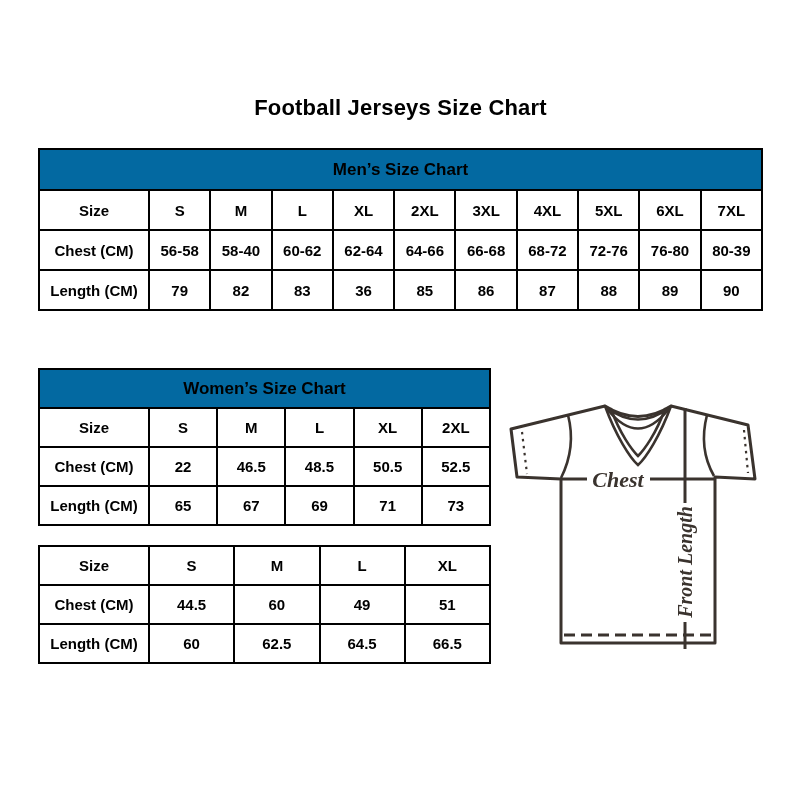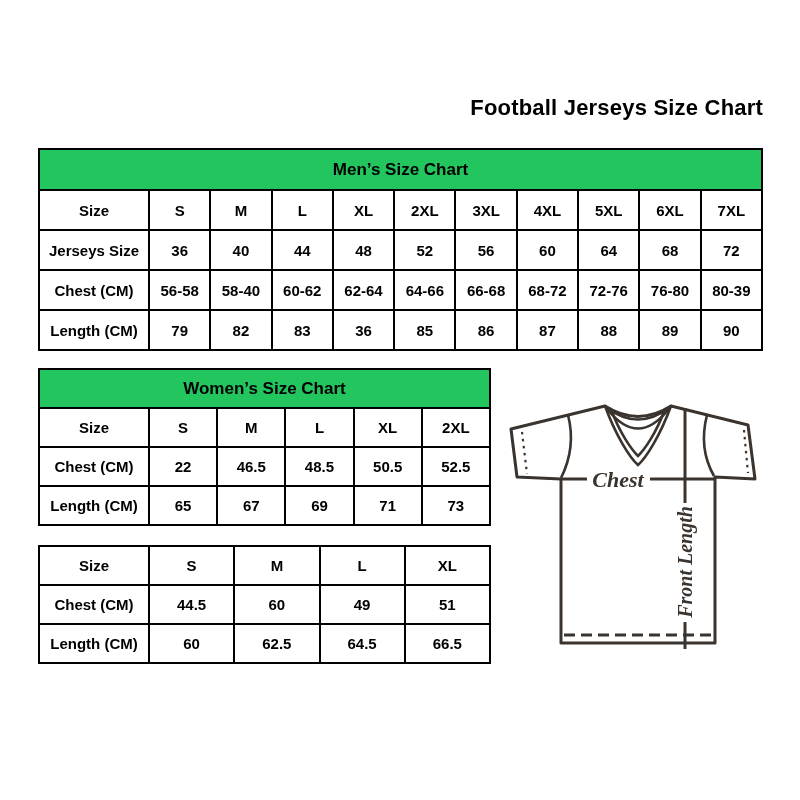--- a/index.html
+++ b/index.html
@@ -2,32 +2,32 @@
 <html><head>
 <meta charset="utf-8">
 <style>
   html,body{margin:0;padding:0;background:#ffffff;}
   .canvas{
     position:relative;width:800px;height:800px;background:#ffffff;overflow:hidden;
     font-family:"Liberation Sans","DejaVu Sans",sans-serif;color:#000;
   }
   .page-title{
     position:absolute;left:38px;top:95px;width:725px;margin:0;
-    text-align:right;font-size:22px;font-weight:bold;color:#000;
+    text-align:center;font-size:22px;font-weight:bold;color:#000;
     letter-spacing:0.2px;
   }
   table.tbl{
     position:absolute;border-collapse:collapse;table-layout:fixed;background:#fff;
   }
   table.tbl,.tbl th,.tbl td{border:2px solid #000;}
   .tbl th,.tbl td{
     padding:0;text-align:center;vertical-align:middle;
     font-weight:bold;font-size:15px;color:#000;overflow:hidden;white-space:nowrap;
   }
-  .tbl th.sec{background:#22c55e;font-size:17px;}
+  .tbl th.sec{background:#0369a1;font-size:17px;}
   #men-table{left:38px;top:148px;width:725px;}
   #men-table tr{height:40px;}
   #men-table tr.sec-row{height:41px;}
   #women-table{left:38px;top:368px;width:453px;}
   #women-table tr{height:39px;}
   #youth-table{left:38px;top:545px;width:453px;}
   #youth-table tr{height:39px;}
   col.c-label{width:110px;}
   .jersey{position:absolute;left:508px;top:400px;width:258px;height:254px;}
   .jersey svg{display:block;width:100%;height:100%;}
@@ -68,33 +68,20 @@
         <td>L</td>
         <td>XL</td>
         <td>2XL</td>
         <td>3XL</td>
         <td>4XL</td>
         <td>5XL</td>
         <td>6XL</td>
         <td>7XL</td>
       </tr>
       <tr>
-        <td>Jerseys Size</td>
-        <td>36</td>
-        <td>40</td>
-        <td>44</td>
-        <td>48</td>
-        <td>52</td>
-        <td>56</td>
-        <td>60</td>
-        <td>64</td>
-        <td>68</td>
-        <td>72</td>
-      </tr>
-      <tr>
         <td>Chest (CM)</td>
         <td>56-58</td>
         <td>58-40</td>
         <td>60-62</td>
         <td>62-64</td>
         <td>64-66</td>
         <td>66-68</td>
         <td>68-72</td>
         <td>72-76</td>
         <td>76-80</td>

